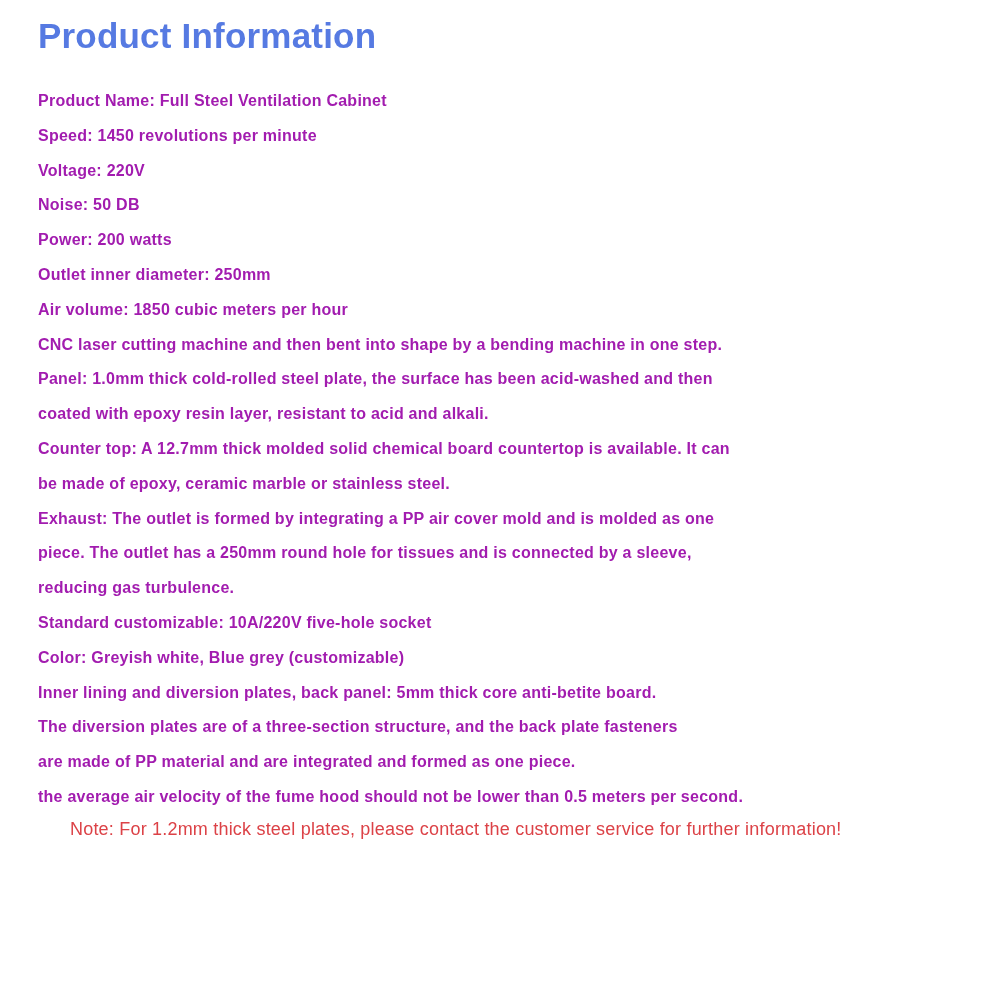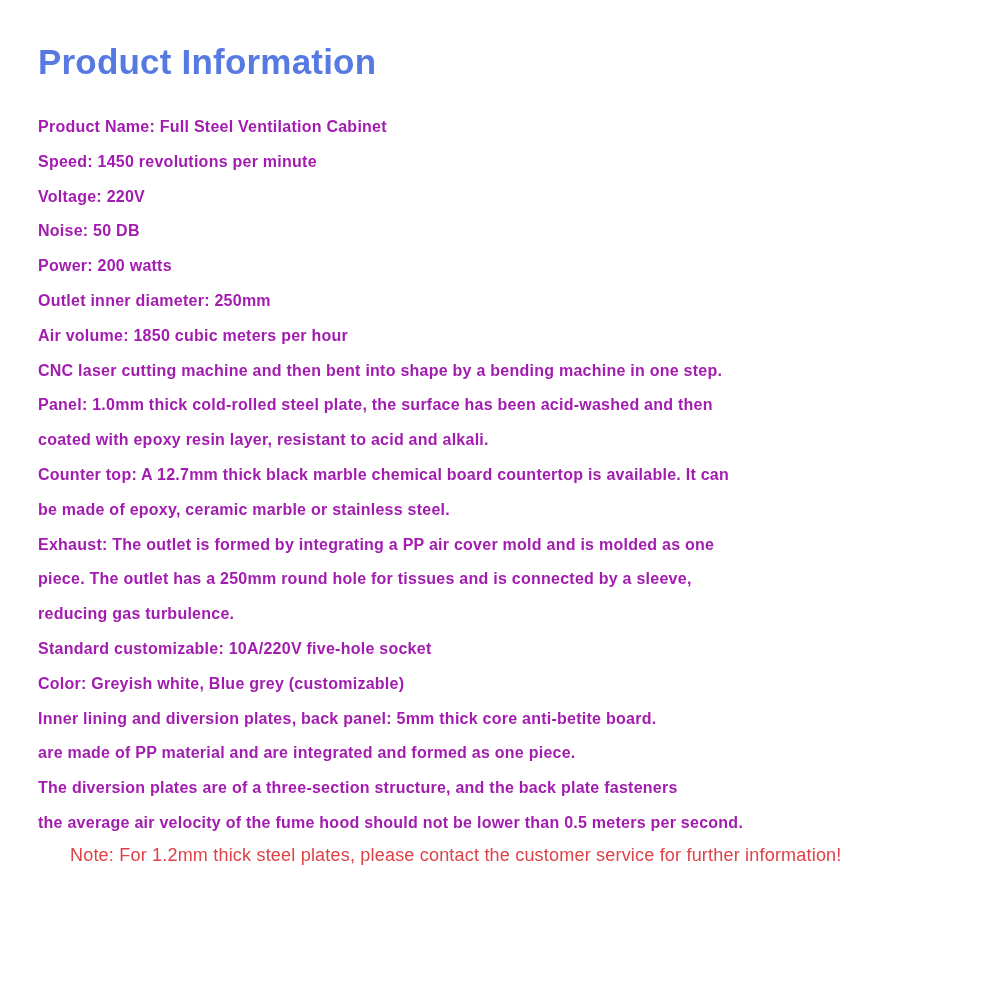--- a/index.html
+++ b/index.html
@@ -8,21 +8,21 @@
     background: #ffffff;
     font-family: "Liberation Sans", "DejaVu Sans", sans-serif;
   }
   .page {
     position: relative;
     width: 1000px;
     height: 1000px;
     background: #ffffff;
     overflow: hidden;
     box-sizing: border-box;
-    padding: 42px 28px 0 38px;
+    padding: 16px 28px 0 38px;
   }
   .title {
     margin: 0;
     font-size: 35px;
     line-height: 40px;
     font-weight: bold;
     color: #567ae2;
     letter-spacing: 0.2px;
   }
   .spec-body {
@@ -56,27 +56,27 @@
     <div class="spec-line">Product Name: Full Steel Ventilation Cabinet</div>
     <div class="spec-line">Speed: 1450 revolutions per minute</div>
     <div class="spec-line">Voltage: 220V</div>
     <div class="spec-line">Noise: 50 DB</div>
     <div class="spec-line">Power: 200 watts</div>
     <div class="spec-line">Outlet inner diameter: 250mm</div>
     <div class="spec-line">Air volume: 1850 cubic meters per hour</div>
     <div class="spec-line">CNC laser cutting machine and then bent into shape by a bending machine in one step.</div>
     <div class="spec-line">Panel: 1.0mm thick cold-rolled steel plate, the surface has been acid-washed and then</div>
     <div class="spec-line">coated with epoxy resin layer, resistant to acid and alkali.</div>
-    <div class="spec-line">Counter top: A 12.7mm thick black marble chemical board countertop is available. It can</div>
+    <div class="spec-line">Counter top: A 12.7mm thick molded solid chemical board countertop is available. It can</div>
     <div class="spec-line">be made of epoxy, ceramic marble or stainless steel.</div>
     <div class="spec-line">Exhaust: The outlet is formed by integrating a PP air cover mold and is molded as one</div>
     <div class="spec-line">piece. The outlet has a 250mm round hole for tissues and is connected by a sleeve,</div>
     <div class="spec-line">reducing gas turbulence.</div>
     <div class="spec-line">Standard customizable: 10A/220V five-hole socket</div>
     <div class="spec-line">Color: Greyish white, Blue grey (customizable)</div>
     <div class="spec-line">Inner lining and diversion plates, back panel: 5mm thick core anti-betite board.</div>
+    <div class="spec-line">The diversion plates are of a three-section structure, and the back plate fasteners</div>
     <div class="spec-line">are made of PP material and are integrated and formed as one piece.</div>
-    <div class="spec-line">The diversion plates are of a three-section structure, and the back plate fasteners</div>
     <div class="spec-line">the average air velocity of the fume hood should not be lower than 0.5 meters per second.</div>
   </div>
 
   <div class="note">Note: For 1.2mm thick steel plates, please contact the customer service for further information!</div>
 </div>
 
 </body></html>

